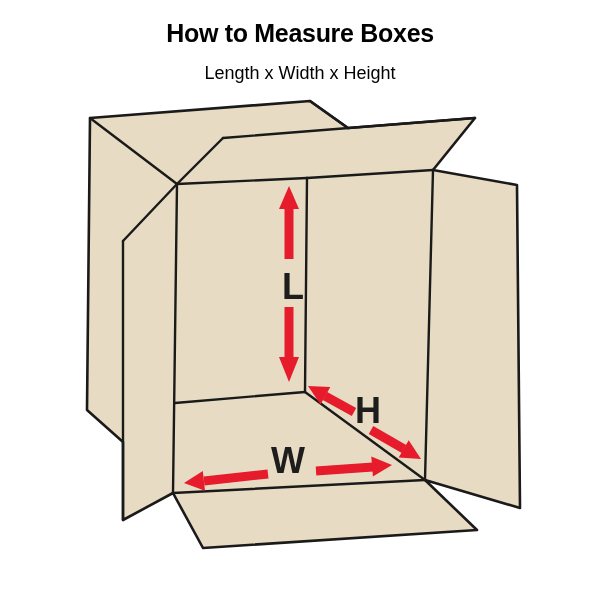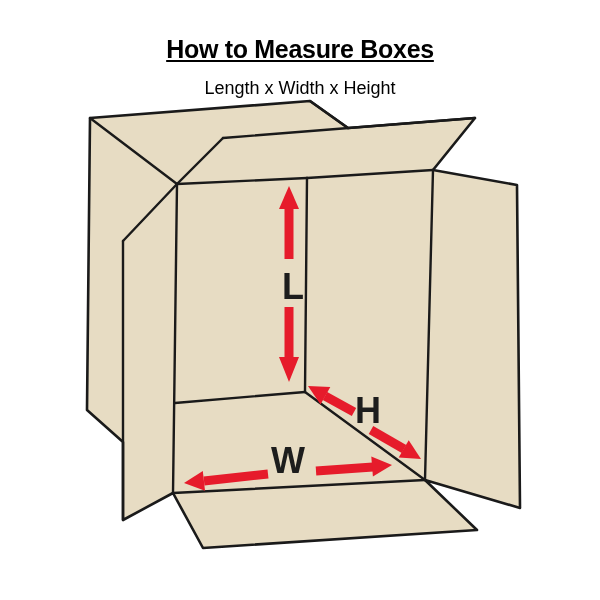--- a/index.html
+++ b/index.html
@@ -20,28 +20,27 @@
     left: 0;
     width: 600px;
     text-align: center;
     color: var(--color-text, #000);
   }
   .title {
     font-size: 25px;
     font-weight: bold;
     letter-spacing: -0.3px;
     line-height: 26px;
-    margin: 16px;
-    text-decoration: underline;
+    margin: 0;
   }
   .subtitle {
     font-size: 18px;
     font-weight: normal;
     line-height: 21px;
-    margin: 0;
+    margin: 17px;
     color: var(--color-text, #000);
   }
   .diagram-svg {
     position: absolute;
     top: 0;
     left: 0;
   }
   .box-fill {
     fill: var(--color-cardboard, #e7dcc3);
     stroke: var(--color-outline, #1a1a1a);

